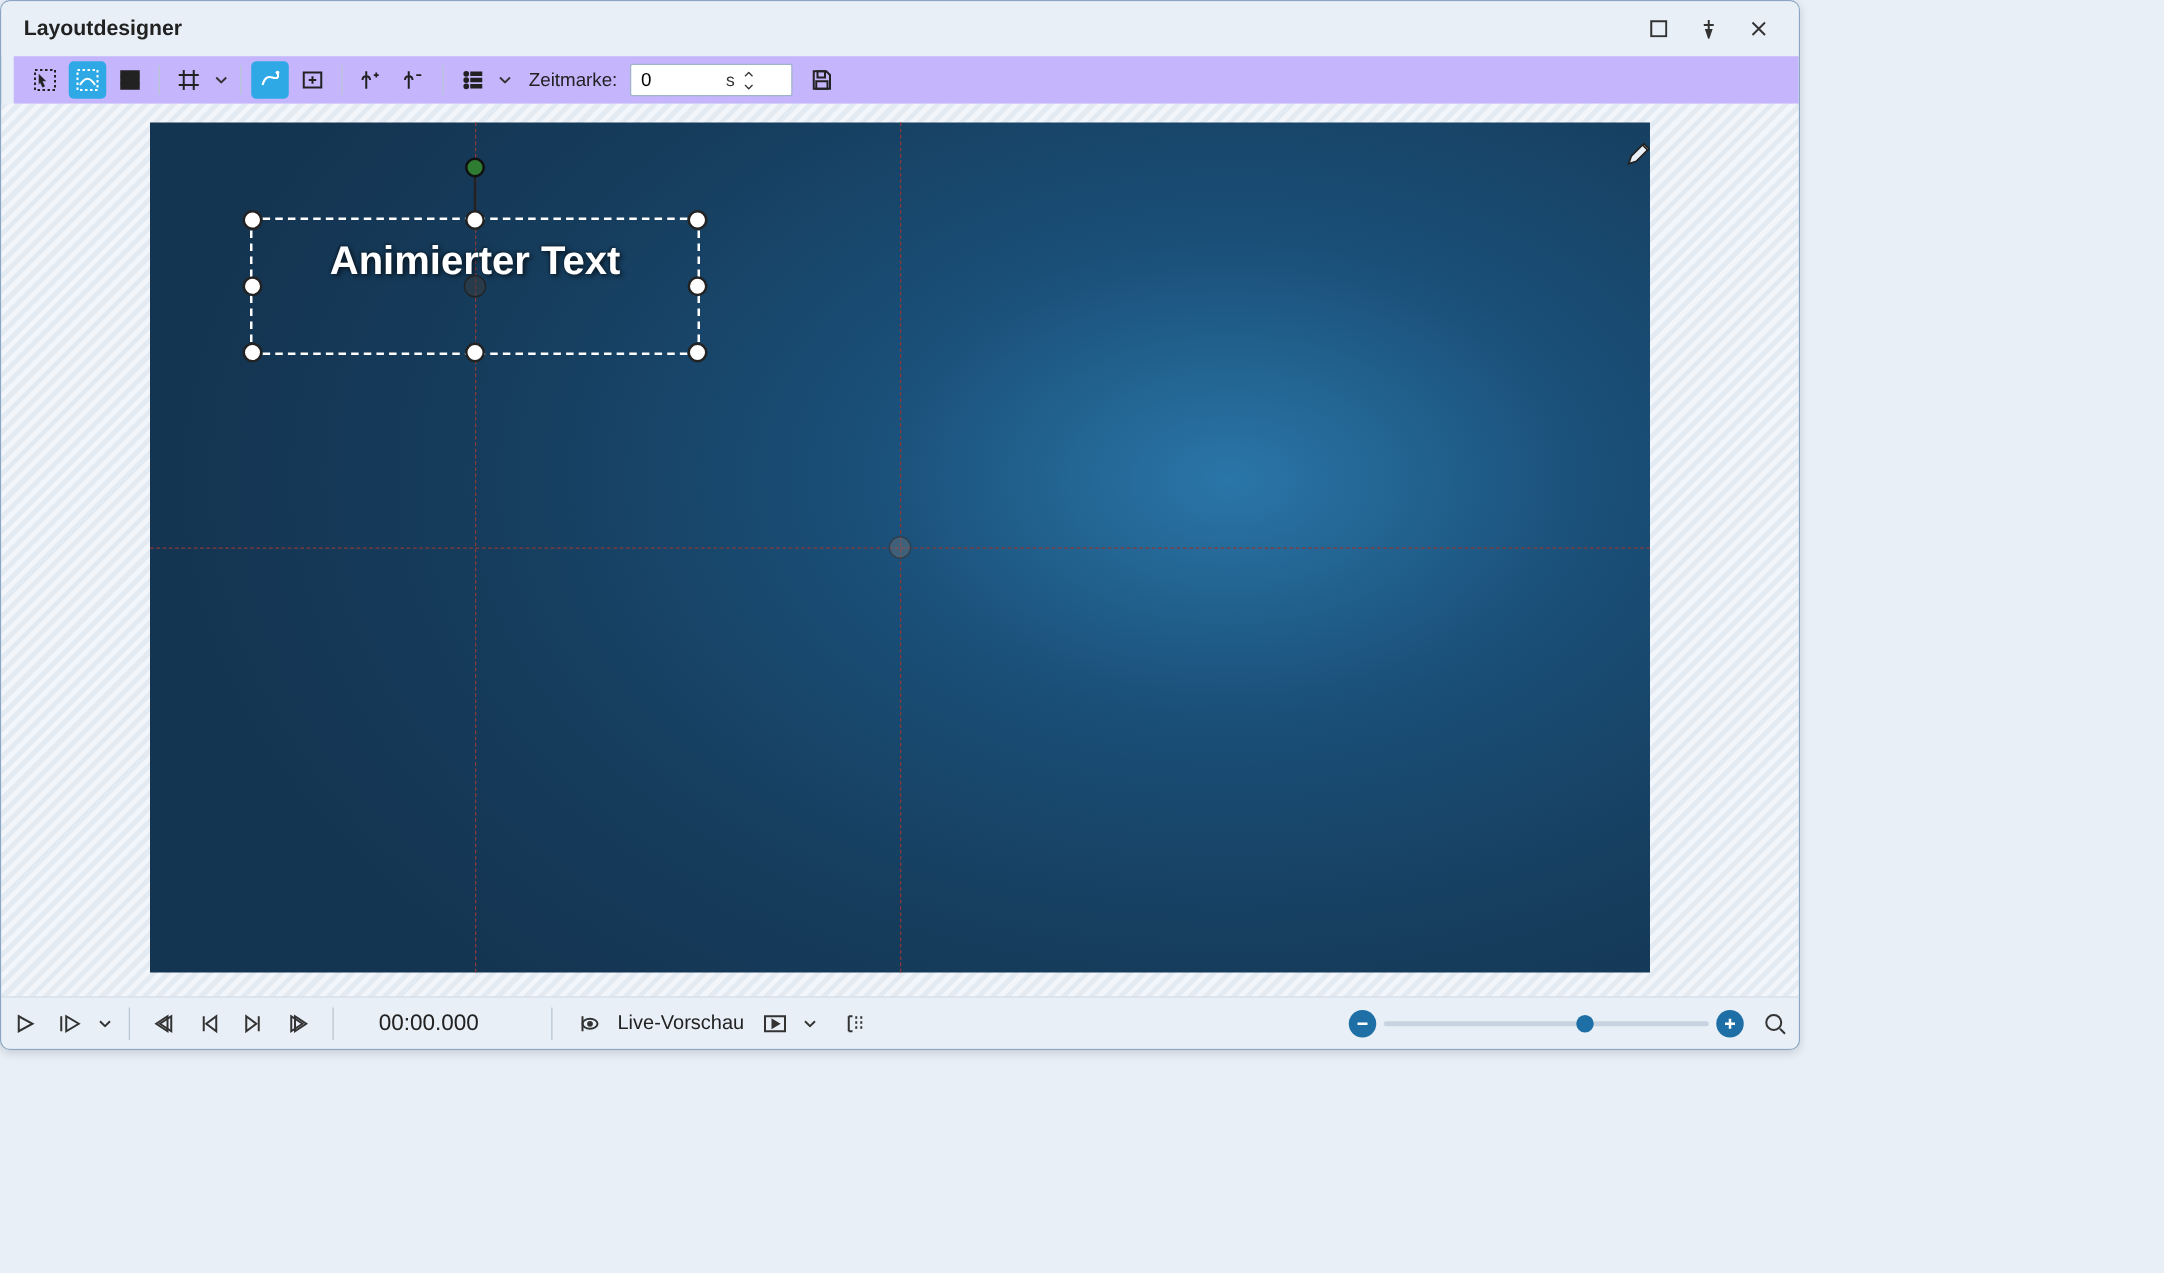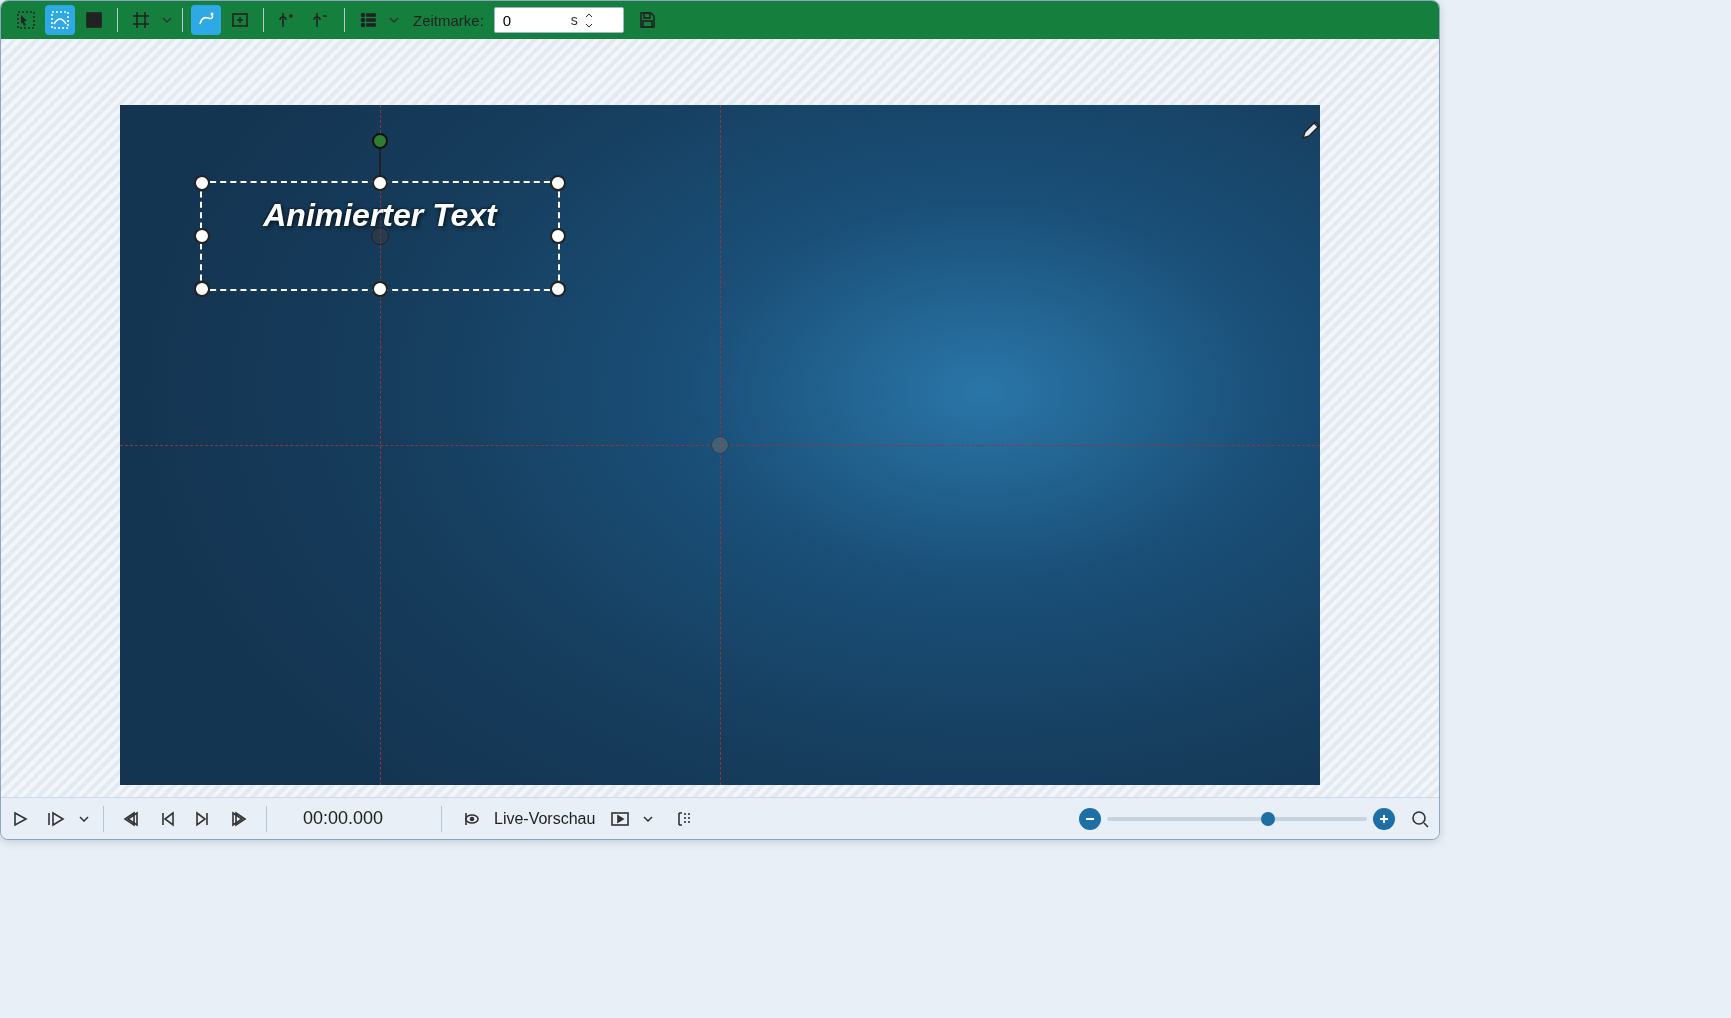--- a/index.html
+++ b/index.html
@@ -41,21 +41,22 @@
     cursor: pointer;
   }
   .titlebar .winbtn svg { stroke: #333; stroke-width: 1.6; fill: none; }
   
   .toolbar {
     height: 38px;
     display: flex;
     align-items: center;
     padding: 0 10px;
     gap: 4px;
-    background: #15803d;
+    background: #c4b5fd;
+    margin-left: 10px;
   }
   .tb-btn {
     width: 30px; height: 30px;
     display: flex; align-items: center; justify-content: center;
     border-radius: 4px;
     cursor: pointer;
   }
   .tb-btn.active {
     background: #2fa9e6;
   }
@@ -83,24 +84,23 @@
   
   .canvas-wrap {
     flex: 1;
     position: relative;
     background: repeating-linear-gradient(
       135deg,
       #e4eaf2 0px, #e4eaf2 4px,
       #f2f6fa 4px, #f2f6fa 8px
     );
     display: flex;
-    align-items: flex-end;
+    align-items: center;
     justify-content: center;
     padding: 8px 0 12px 0;
-    font-style: italic;
   }
   .canvas {
     position: relative;
     width: 1200px;
     height: 680px;
     background: radial-gradient(ellipse 70% 80% at 72% 42%, #2a76a8 0%, #1a4f78 35%, #163d5d 70%, #143552 100%);
   }
   .guide-v, .guide-h {
     position: absolute;
     border: 0 dashed #8a3838;
@@ -187,20 +187,38 @@
     position:absolute; width:14px; height:14px; border-radius:50%;
     background:#1d6fa5; top:50%; transform:translate(-50%,-50%);
     cursor:pointer;
   }
 </style>
 </head>
 <body>
 
 <div class="window">
 
+  <div class="titlebar">
+    <div class="title">Layoutdesigner</div>
+    <div class="winbtn">
+      <svg width="14" height="14">
+          <rect x="1" y="1" width="12" height="12"></rect>
+        </svg>
+    </div>
+    <div class="winbtn">
+      <svg width="14" height="16" viewBox="0 0 14 16">
+          <path d="M7 1 L7 9 M3 5 L11 5 M5 9 H9 L7 15 Z" fill="#333"></path>
+        </svg>
+    </div>
+    <div class="winbtn">
+      <svg width="14" height="14">
+          <path d="M2 2 L12 12 M12 2 L2 12"></path>
+        </svg>
+    </div>
+  </div>
 
   <div class="toolbar">
     <div class="tb-btn">
       <svg width="20" height="20">
           <rect x="2" y="2" width="16" height="16" stroke-dasharray="2,2"></rect>
           <path d="M5 5 L11 11 L8 11 L10 15 L8 16 L6 12 L5 14 Z" fill="#222" stroke="none"></path>
         </svg>
     </div>
     <div class="tb-btn active">
       <svg width="20" height="20">

